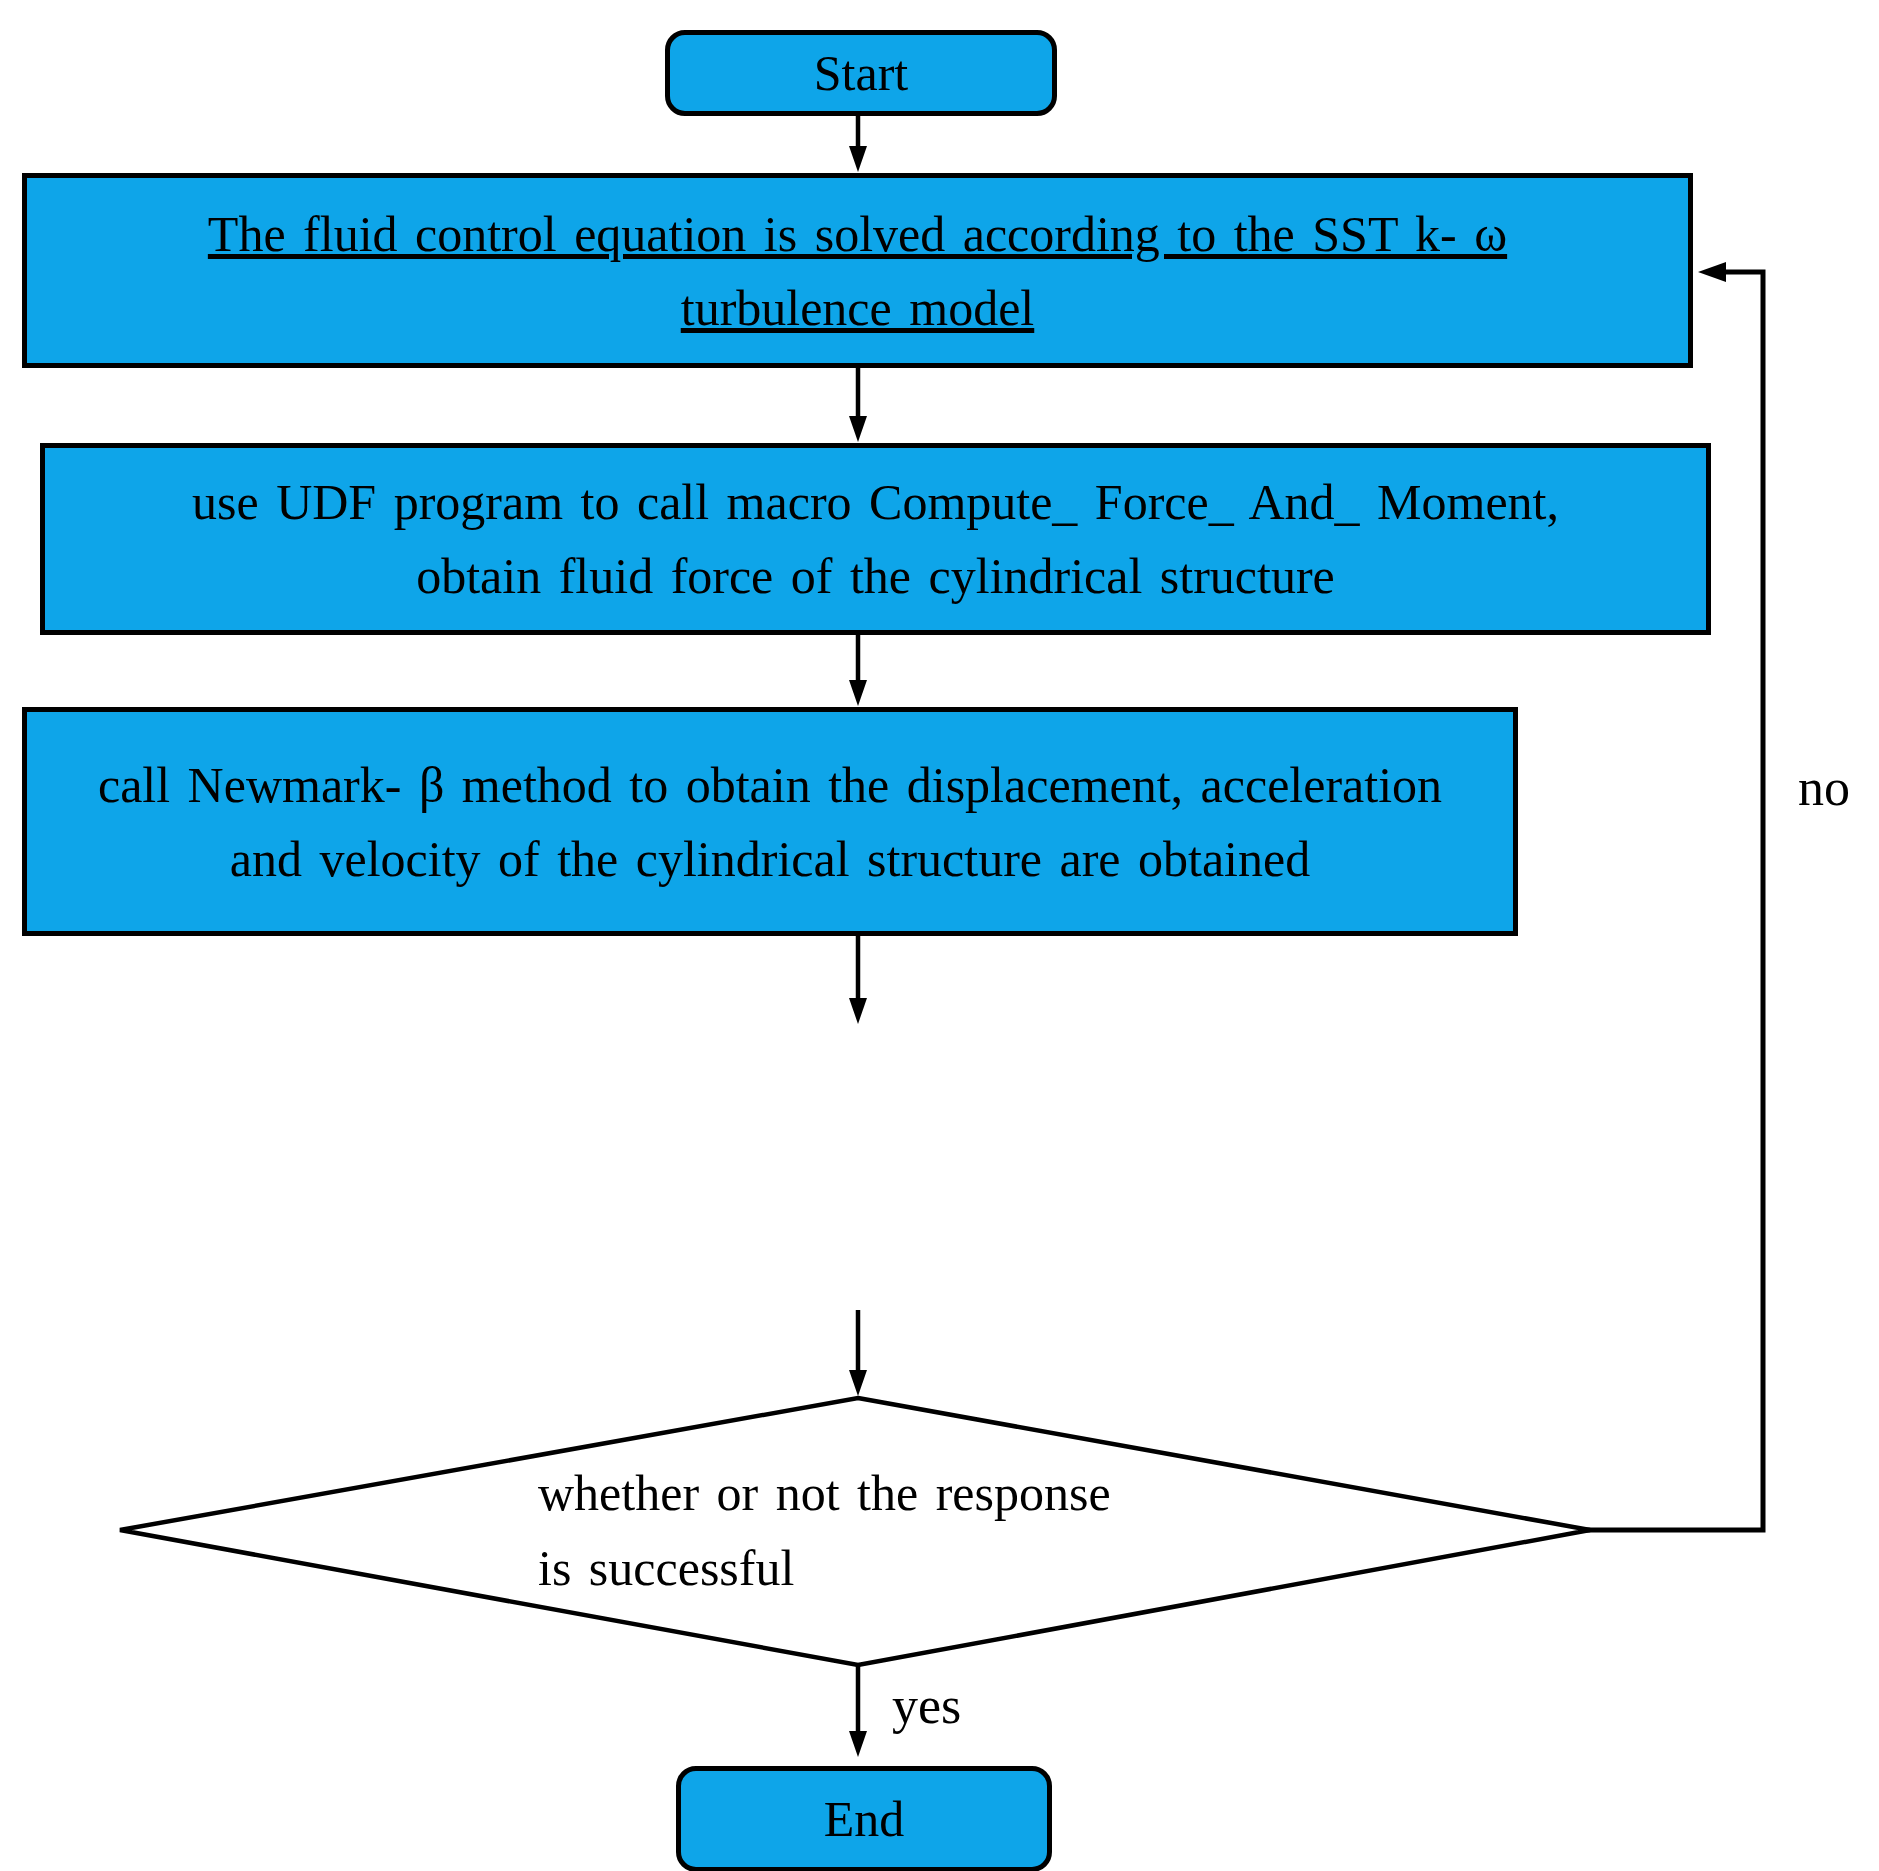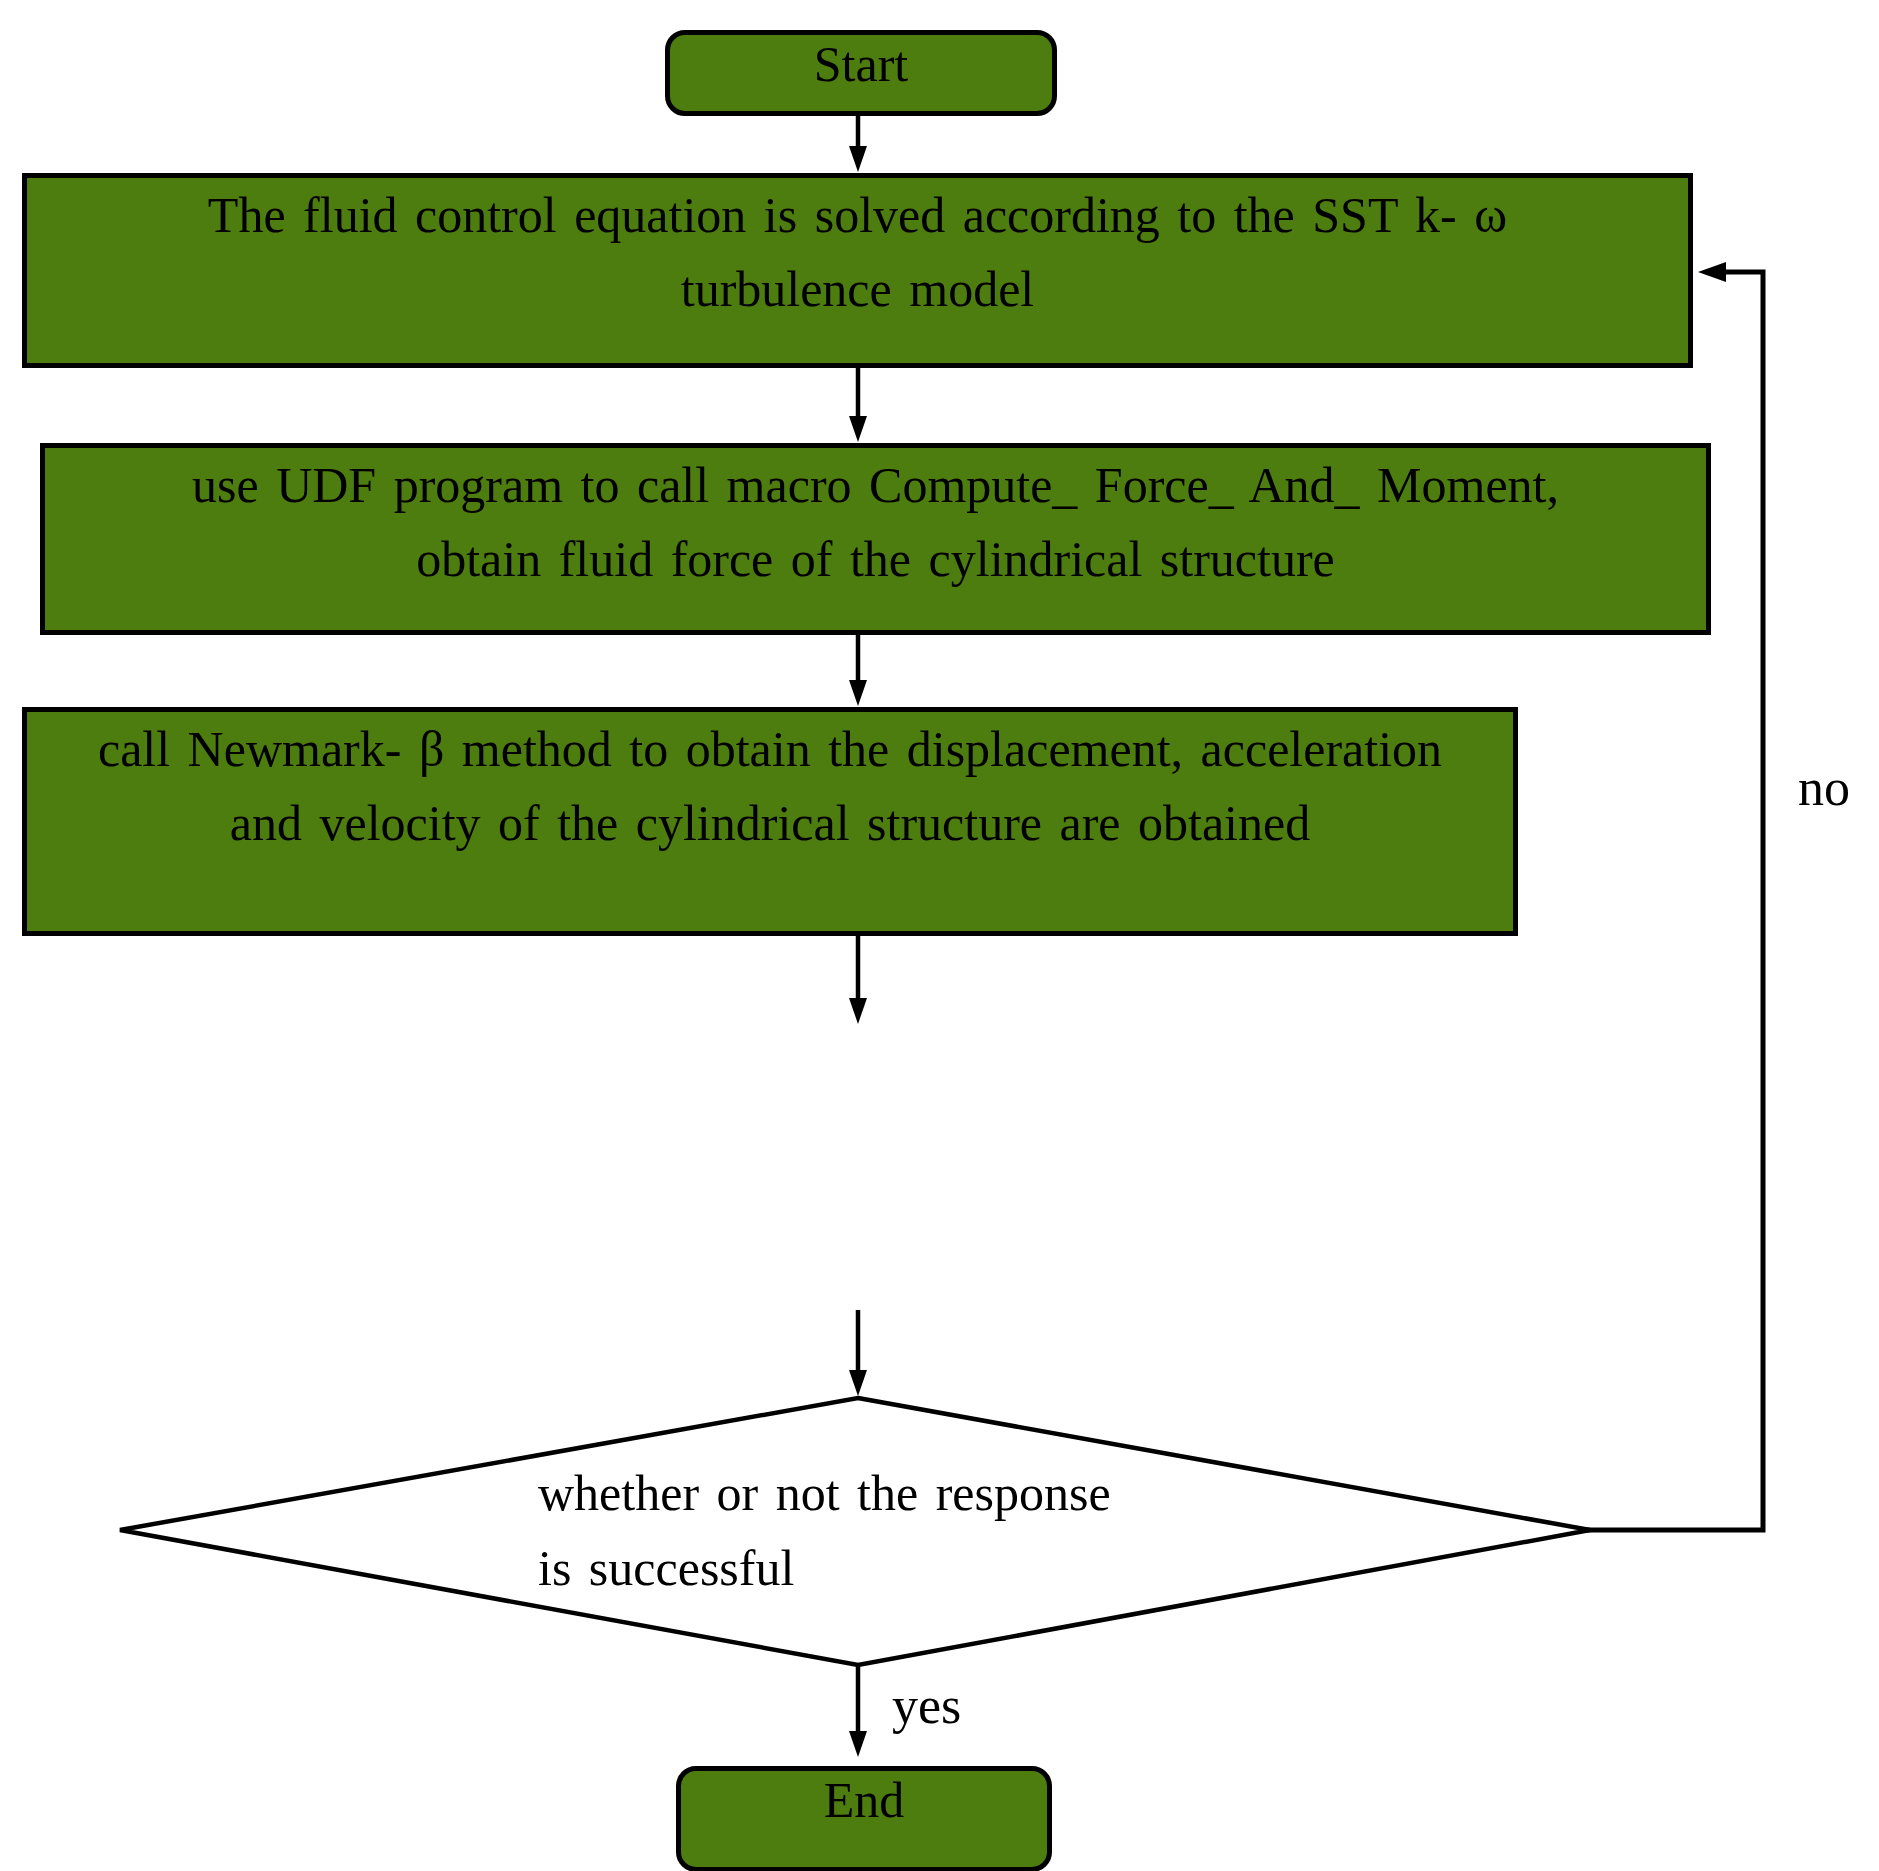--- a/index.html
+++ b/index.html
@@ -6,29 +6,29 @@
   .canvas{
     position:relative;
     width:1879px;height:1871px;
     background:#ffffff;
     font-family:"Liberation Serif","DejaVu Serif",serif;
     color:#000000;
   }
   .connectors{position:absolute;left:0;top:0;width:1879px;height:1871px;}
   .node{
     position:absolute;box-sizing:border-box;
-    border:5px solid #000;background:#4d7c0f;
-    display:flex;align-items:flex-start;justify-content:center;
+    border:5px solid #000;background:#0ea5e9;
+    display:flex;align-items:center;justify-content:center;
     text-align:center;
   }
   .terminal{border-radius:20px;font-size:50px;}
   .process{font-size:50px;line-height:74px;word-spacing:0.10em;}
   .process .txt{margin:0 auto;}
   .start-node{left:665px;top:30px;width:392px;height:86px;}
-  .step1{left:22px;top:173px;width:1671px;height:195px;}
+  .step1{left:22px;top:173px;width:1671px;height:195px;text-decoration:underline;}
   .step2{left:40px;top:443px;width:1671px;height:192px;}
   .step3{left:22px;top:707px;width:1496px;height:229px;}
   .step4{left:22px;top:1025px;width:1671px;height:285px;}
   .end-node{left:676px;top:1758px;width:376px;height:106px;margin-top:8px;}
   .w1{max-width:1520px;}
   .w2{max-width:1450px;}
   .w4{max-width:1460px;}
   .decision-text{
     position:absolute;left:538px;top:1456px;width:640px;
     font-size:50px;line-height:75px;word-spacing:0.10em;

